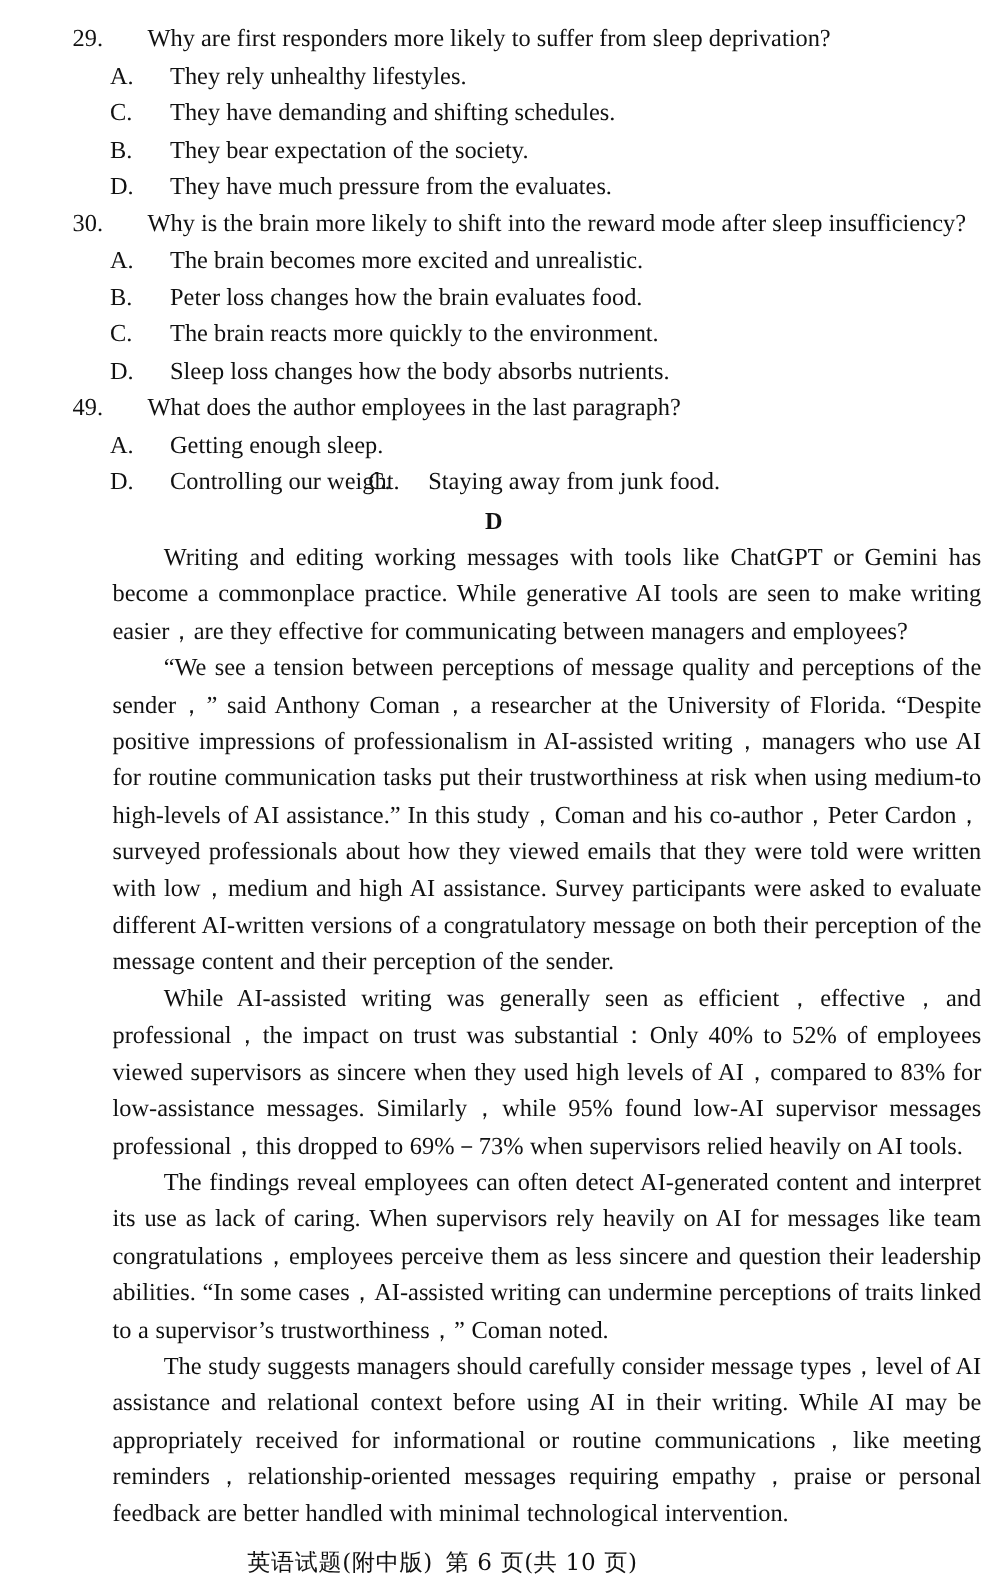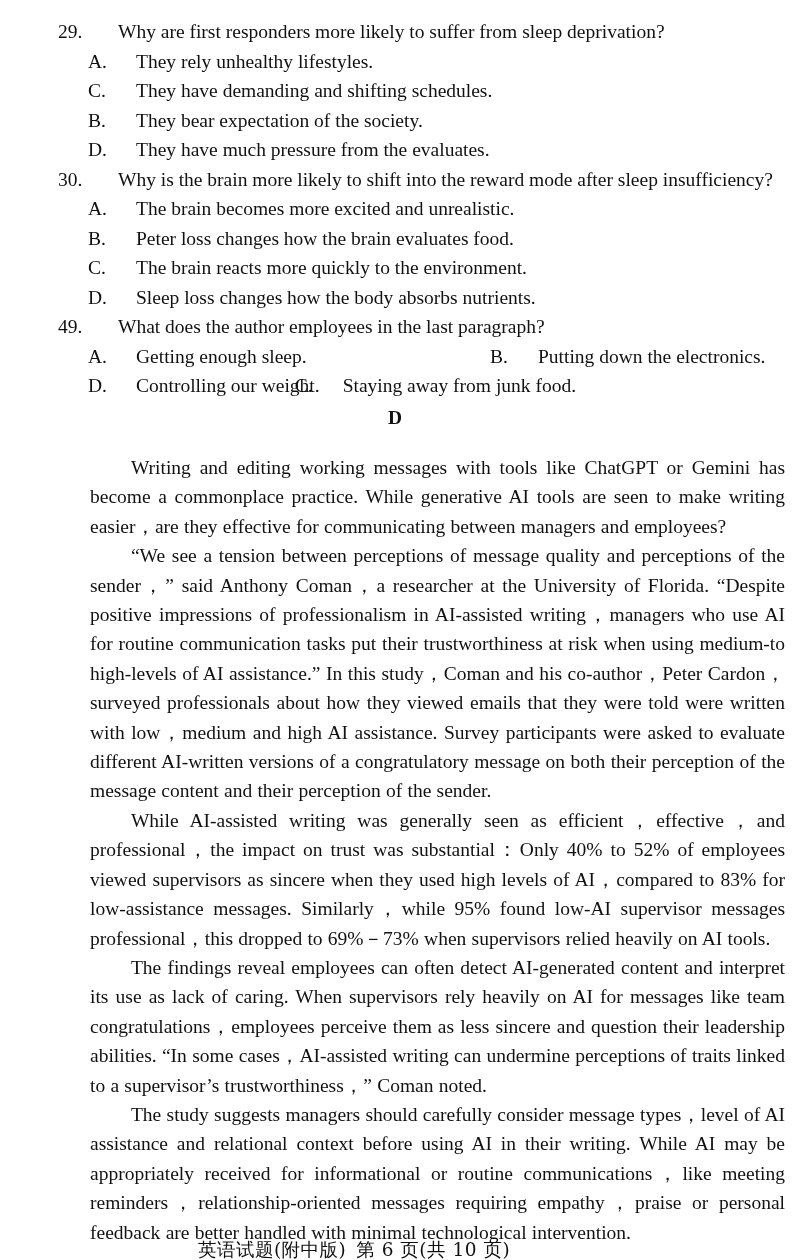--- a/index.html
+++ b/index.html
@@ -81,21 +81,20 @@
     margin-top: 2px;
     margin-bottom: 0px;
     padding-right: 10px;
   }
 
   
   .passage {
     margin-left: 90px;
     margin-right: 15px;
     width: 695px;
-    margin-top: 21px;
   }
   .passage p {
     margin: 0;
     font-size: 19.5px;
     line-height: 29.4px;
     text-align: justify;
     text-align-last: left;
     text-indent: 2.1em;
     word-spacing: 0.02em;
   }
@@ -157,23 +156,20 @@
   </div>
 
   <div class="qblock">
     <div class="q-stem">
       <span class="q-num">49.</span><span>What does the author employees in the last paragraph?</span>
     </div>
     <div class="opt-row">
       <div class="opt-cell col1">
         <span class="opt-letter">A.</span><span>Getting enough sleep.</span>
       </div>
-      <div class="opt-cell col2">
-        <span class="opt-letter">B.</span><span>Putting down the electronics.</span>
-      </div>
     </div>
     <div class="opt-row">
       <div class="opt-cell col2">
         <span class="opt-letter">D.</span><span>Controlling our weight.</span>
       </div>
       <div class="opt-cell col1">
         <span class="opt-letter">C.</span><span>Staying away from junk food.</span>
       </div>
     </div>
   </div>

